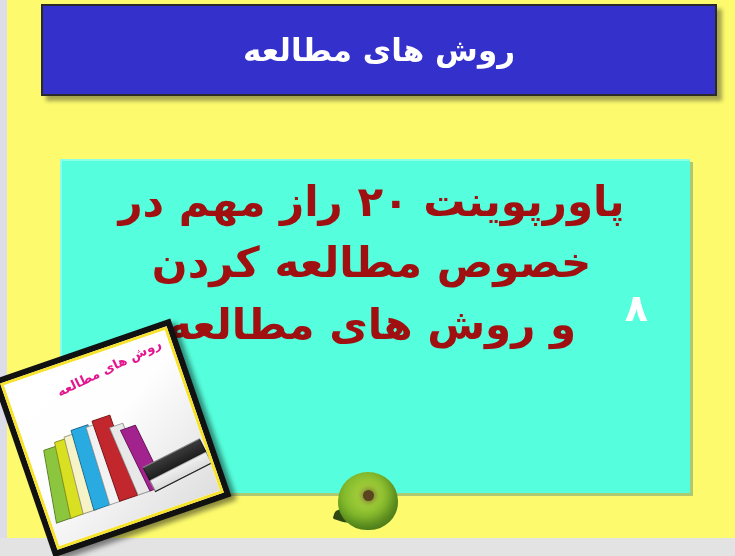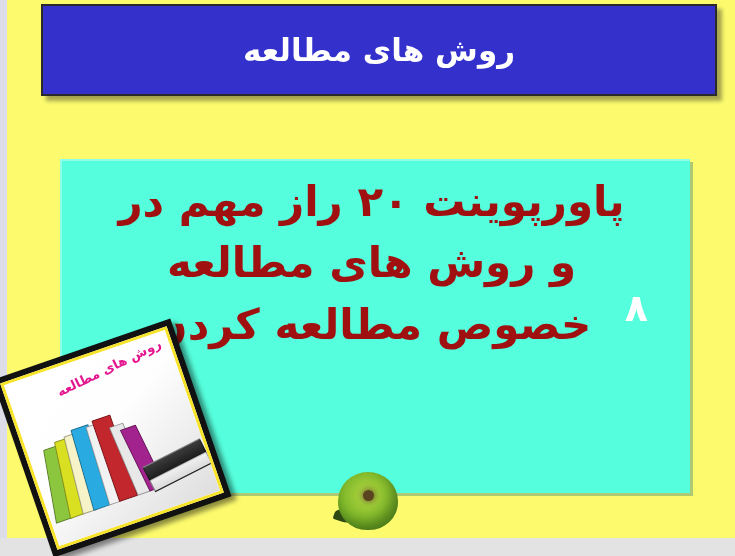--- a/index.html
+++ b/index.html
@@ -203,22 +203,22 @@
   <div id="page-body"></div>
   <div id="page-bottom-strip"></div>
 
   <div id="title-banner">
     <div id="title-text">روش های مطالعه</div>
   </div>
 
   <div id="content-box">
     <div id="content-lines">
       <div class="content-line">پاورپوینت ۲۰ راز مهم در</div>
+      <div class="content-line">خصوص مطالعه کردن</div>
       <div class="content-line">و روش های مطالعه</div>
-      <div class="content-line">خصوص مطالعه کردن</div>
     </div>
     <div id="page-marker">۸</div>
   </div>
 
   <div id="logo-card">
     <div id="logo-inner-border">
       <div id="logo-sheen"></div>
       <div id="logo-caption">روش های مطالعه</div>
       <div id="logo-books">
           <div class="bk" style="left: 0px; width: 16px; height: 72px; background: rgb(140, 198, 63); transform: skewX(-9deg); z-index: 10;"></div>

